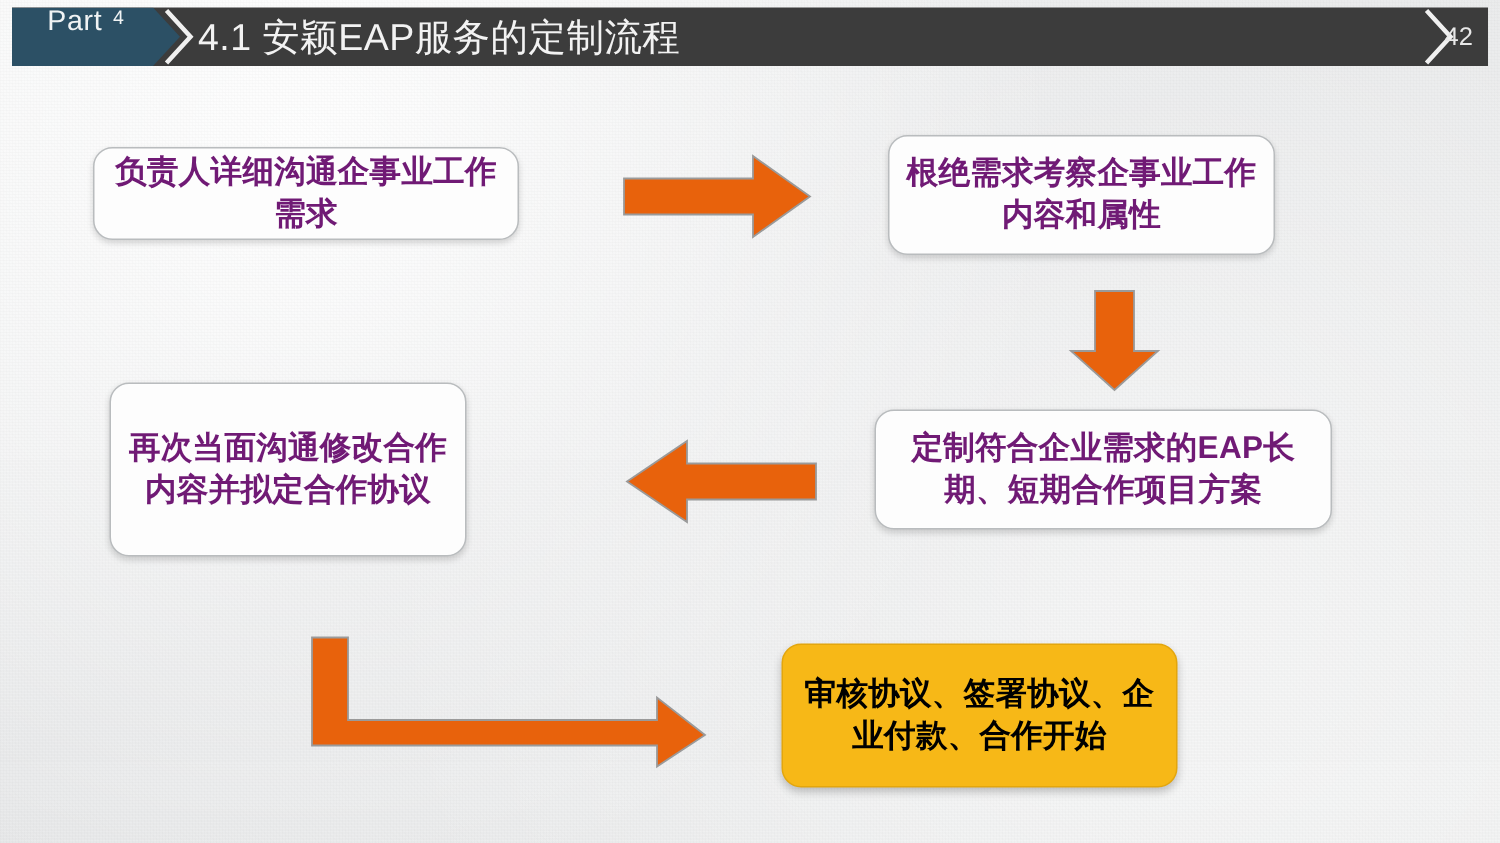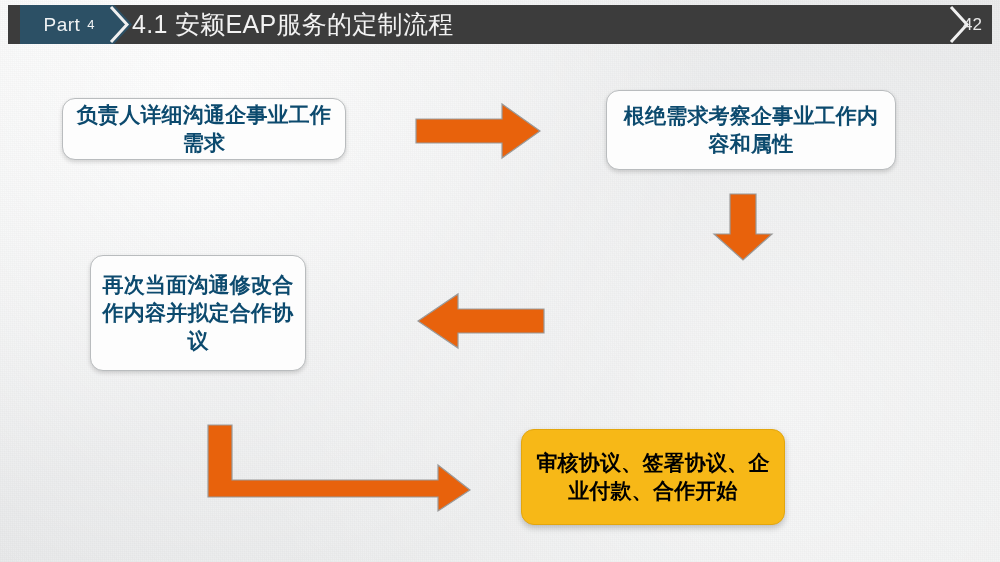--- a/index.html
+++ b/index.html
@@ -39,28 +39,27 @@
     width: 984px;
     height: 39px;
   }
   #header-bg {
     position: absolute;
     inset: 0;
     background: #3c3c3c;
   }
   #part-tab {
     position: absolute;
-    left: 12px;
+    left: 0;
     top: 0;
     width: 112px;
     height: 39px;
     background: #2c5065;
     clip-path: polygon(0 0, 94px 0, 112px 50%, 94px 100%, 0 100%);
     display: flex;
-    align-items: center;
     justify-content: center;
     box-sizing: border-box;
     padding-right: 14px;
   }
   #part-label {
     color: #f0f3f4;
     font-size: 19px;
     letter-spacing: .5px;
     line-height: 1;
   }
@@ -107,38 +106,38 @@
   .flow-box {
     position: absolute;
     box-sizing: border-box;
     border: 1px solid #b9bcbe;
     border-radius: 13px;
     background: #fdfdfd;
     display: flex;
     align-items: center;
     justify-content: center;
     text-align: center;
-    color: #0c4a6e;
+    color: #701a75;
     font-weight: bold;
     font-size: 21px;
     line-height: 1.32;
     letter-spacing: .2px;
     box-shadow: 0 2px 4px rgba(0,0,0,0.16), 0 0 0 0.5px rgba(255,255,255,0.6) inset;
     padding: 4px 10px;
   }
   .flow-box.accent {
     background: #f7b817;
     border: 1px solid #e3a60d;
     color: #000000;
     box-shadow: 0 3px 6px rgba(0,0,0,0.22);
   }
   #box-1 { left: 62px;  top: 98px;  width: 284px; height: 62px; }
-  #box-2 { left: 606px; top: 90px;  width: 290px; height: 80px; }
+  #box-2 { left: 592px; top: 90px;  width: 258px; height: 80px; }
   #box-3 { left: 583px; top: 273px; width: 305px; height: 80px; }
-  #box-4 { left: 90px;  top: 255px; width: 216px; height: 116px; }
+  #box-4 { left: 73px;  top: 255px; width: 238px; height: 116px; }
   #box-5 { left: 521px; top: 429px; width: 264px; height: 96px; }
 
   
   .arrow { position: absolute; }
   .arrow svg { display: block; }
   #arrow-right-1 { left: 414px; top: 102px; }
   #arrow-down-1  { left: 712px; top: 192px; }
   #arrow-left-1  { left: 416px; top: 292px; }
   #arrow-elbow-1 { left: 206px; top: 423px; }
 </style>
@@ -170,20 +169,21 @@
       </svg>
     </div>
 
     <div id="page-number">42</div>
   </div>
 
   <div class="flow-box" id="box-1">负责人详细沟通企事业工作需求</div>
 
   <div class="flow-box" id="box-2">根绝需求考察企事业工作内容和属性</div>
 
+  <div class="flow-box" id="box-3">定制符合企业需求的EAP长期、短期合作项目方案</div>
 
   <div class="flow-box" id="box-4">再次当面沟通修改合作内容并拟定合作协议</div>
 
   <div class="flow-box accent" id="box-5">审核协议、签署协议、企业付款、合作开始</div>
 
   <div class="arrow" id="arrow-right-1">
     <svg width="128" height="58" viewBox="0 0 128 58">
       <path d="M2 17 L88 17 L88 2 L126 29 L88 56 L88 41 L2 41 Z" fill="#e8620c" stroke="#9a9a9a" stroke-width="1.2" stroke-linejoin="miter"></path>
     </svg>
   </div>

